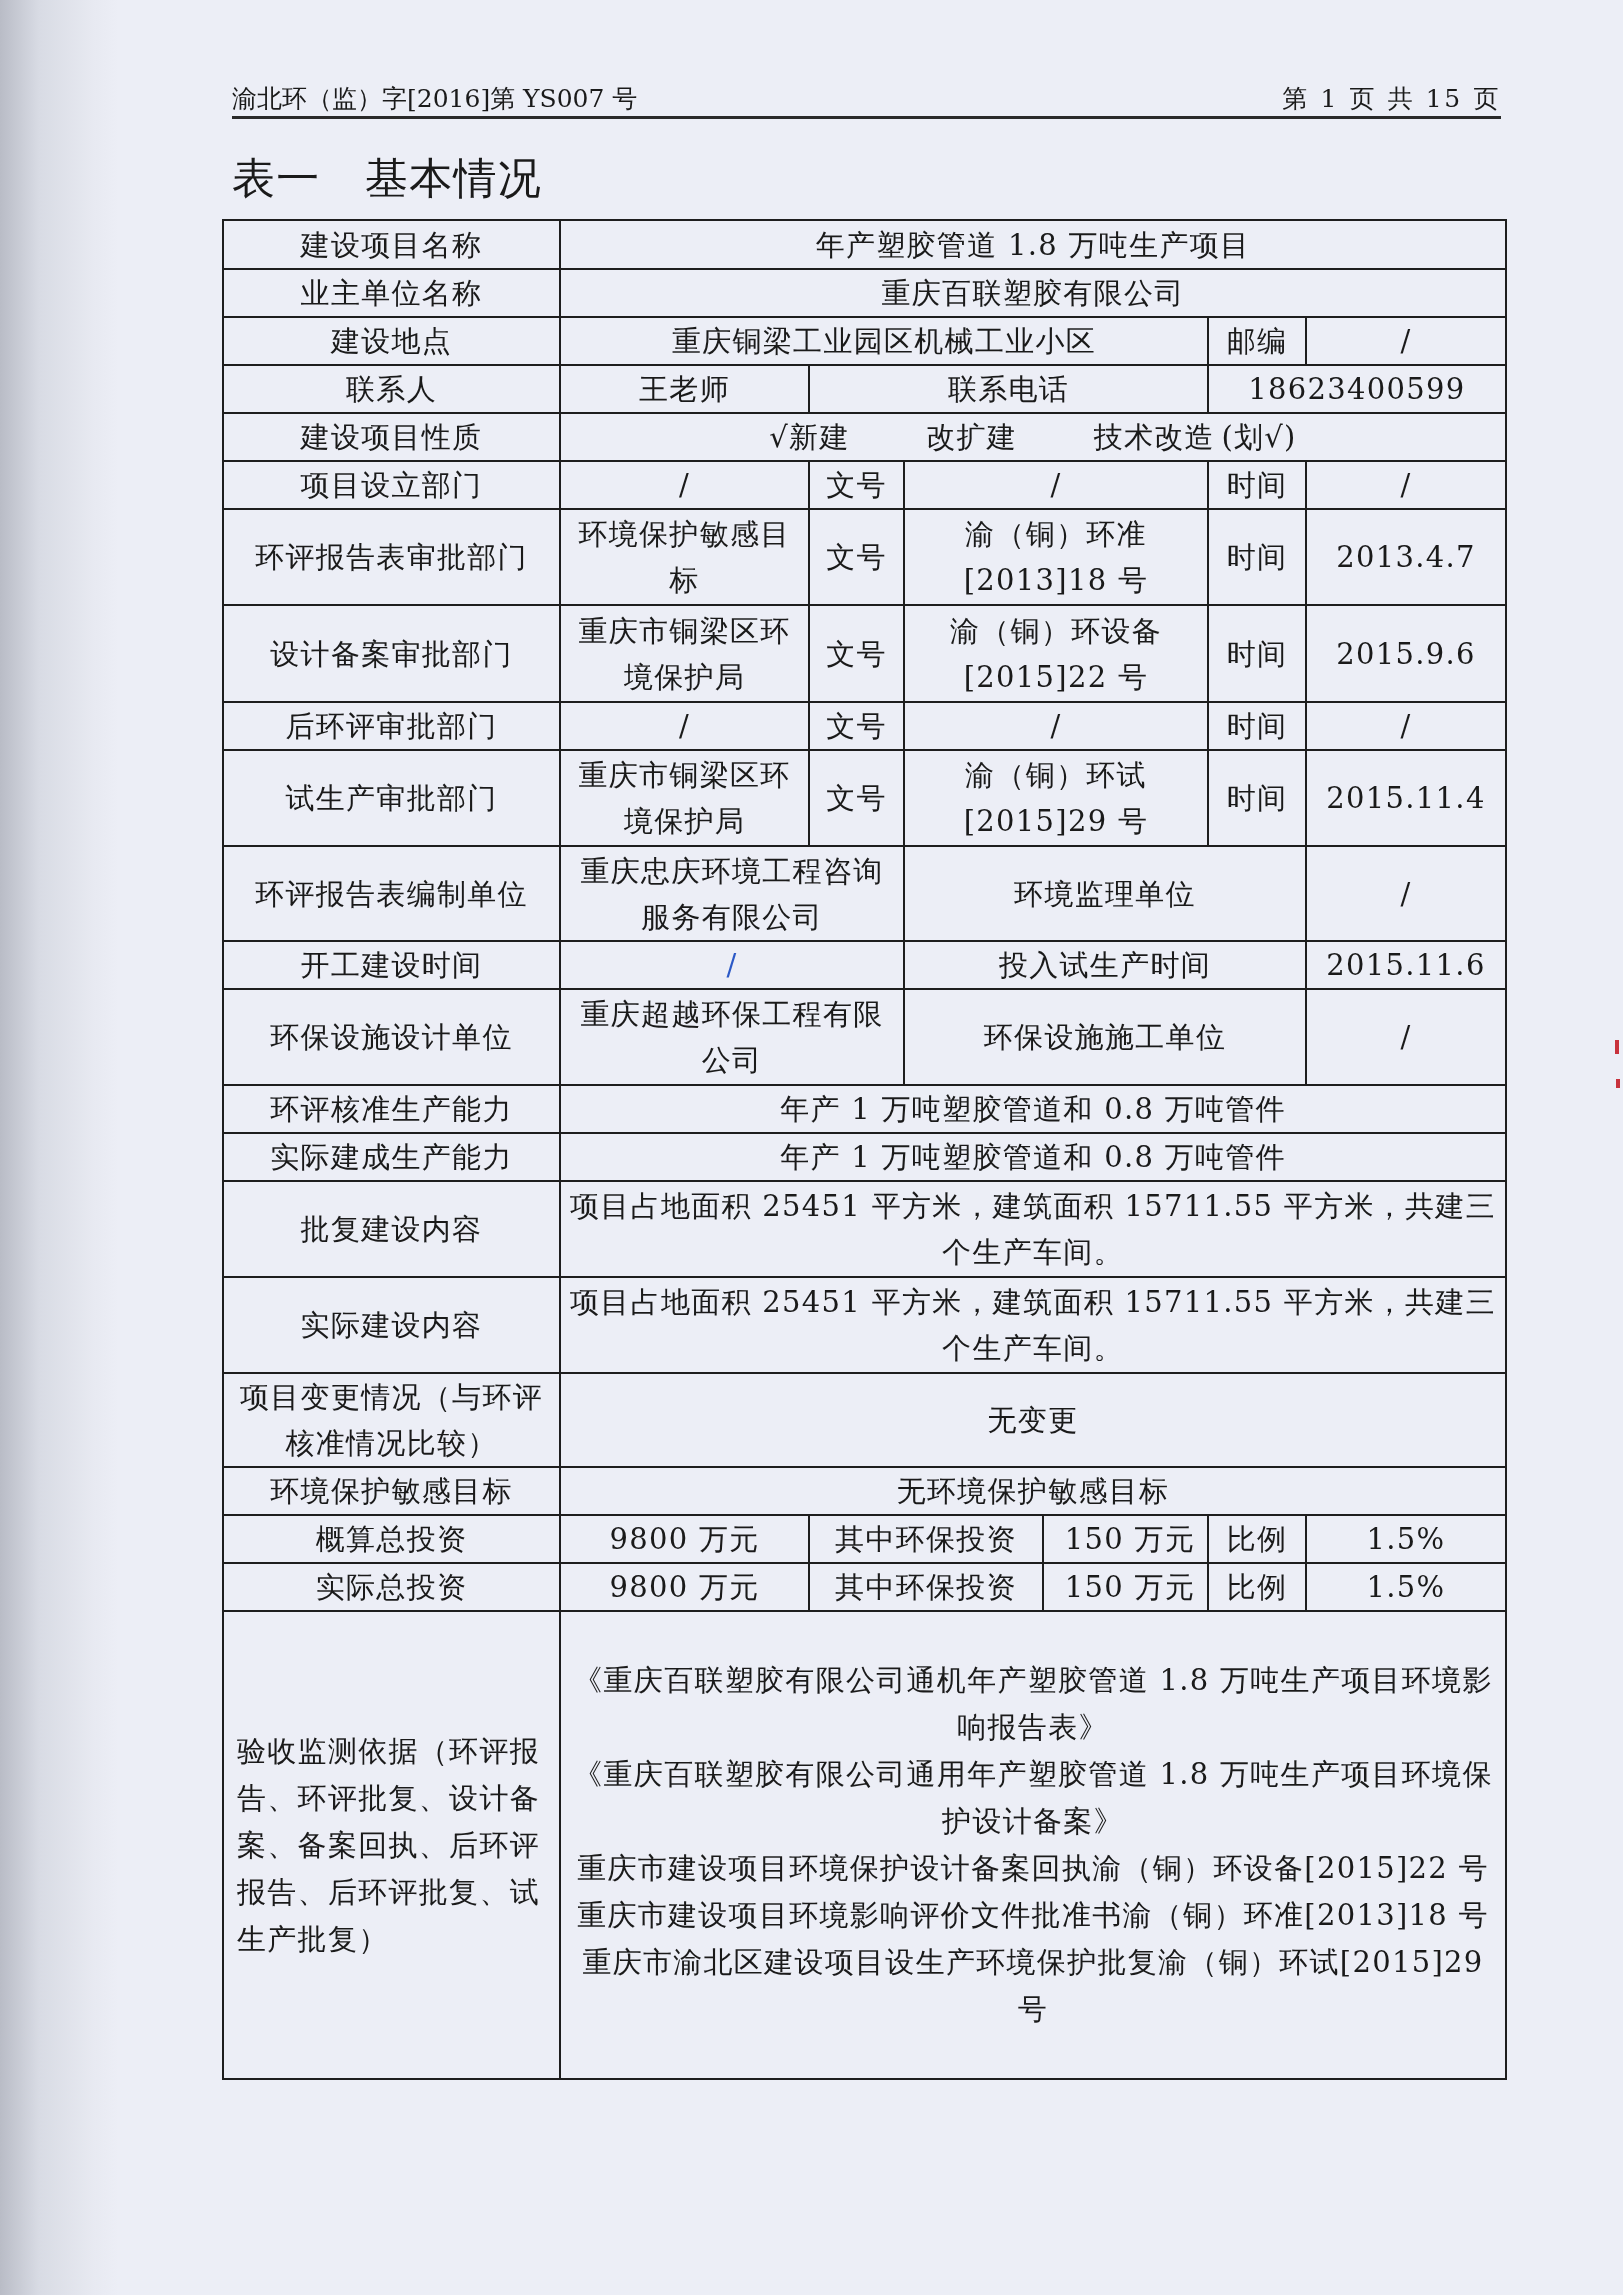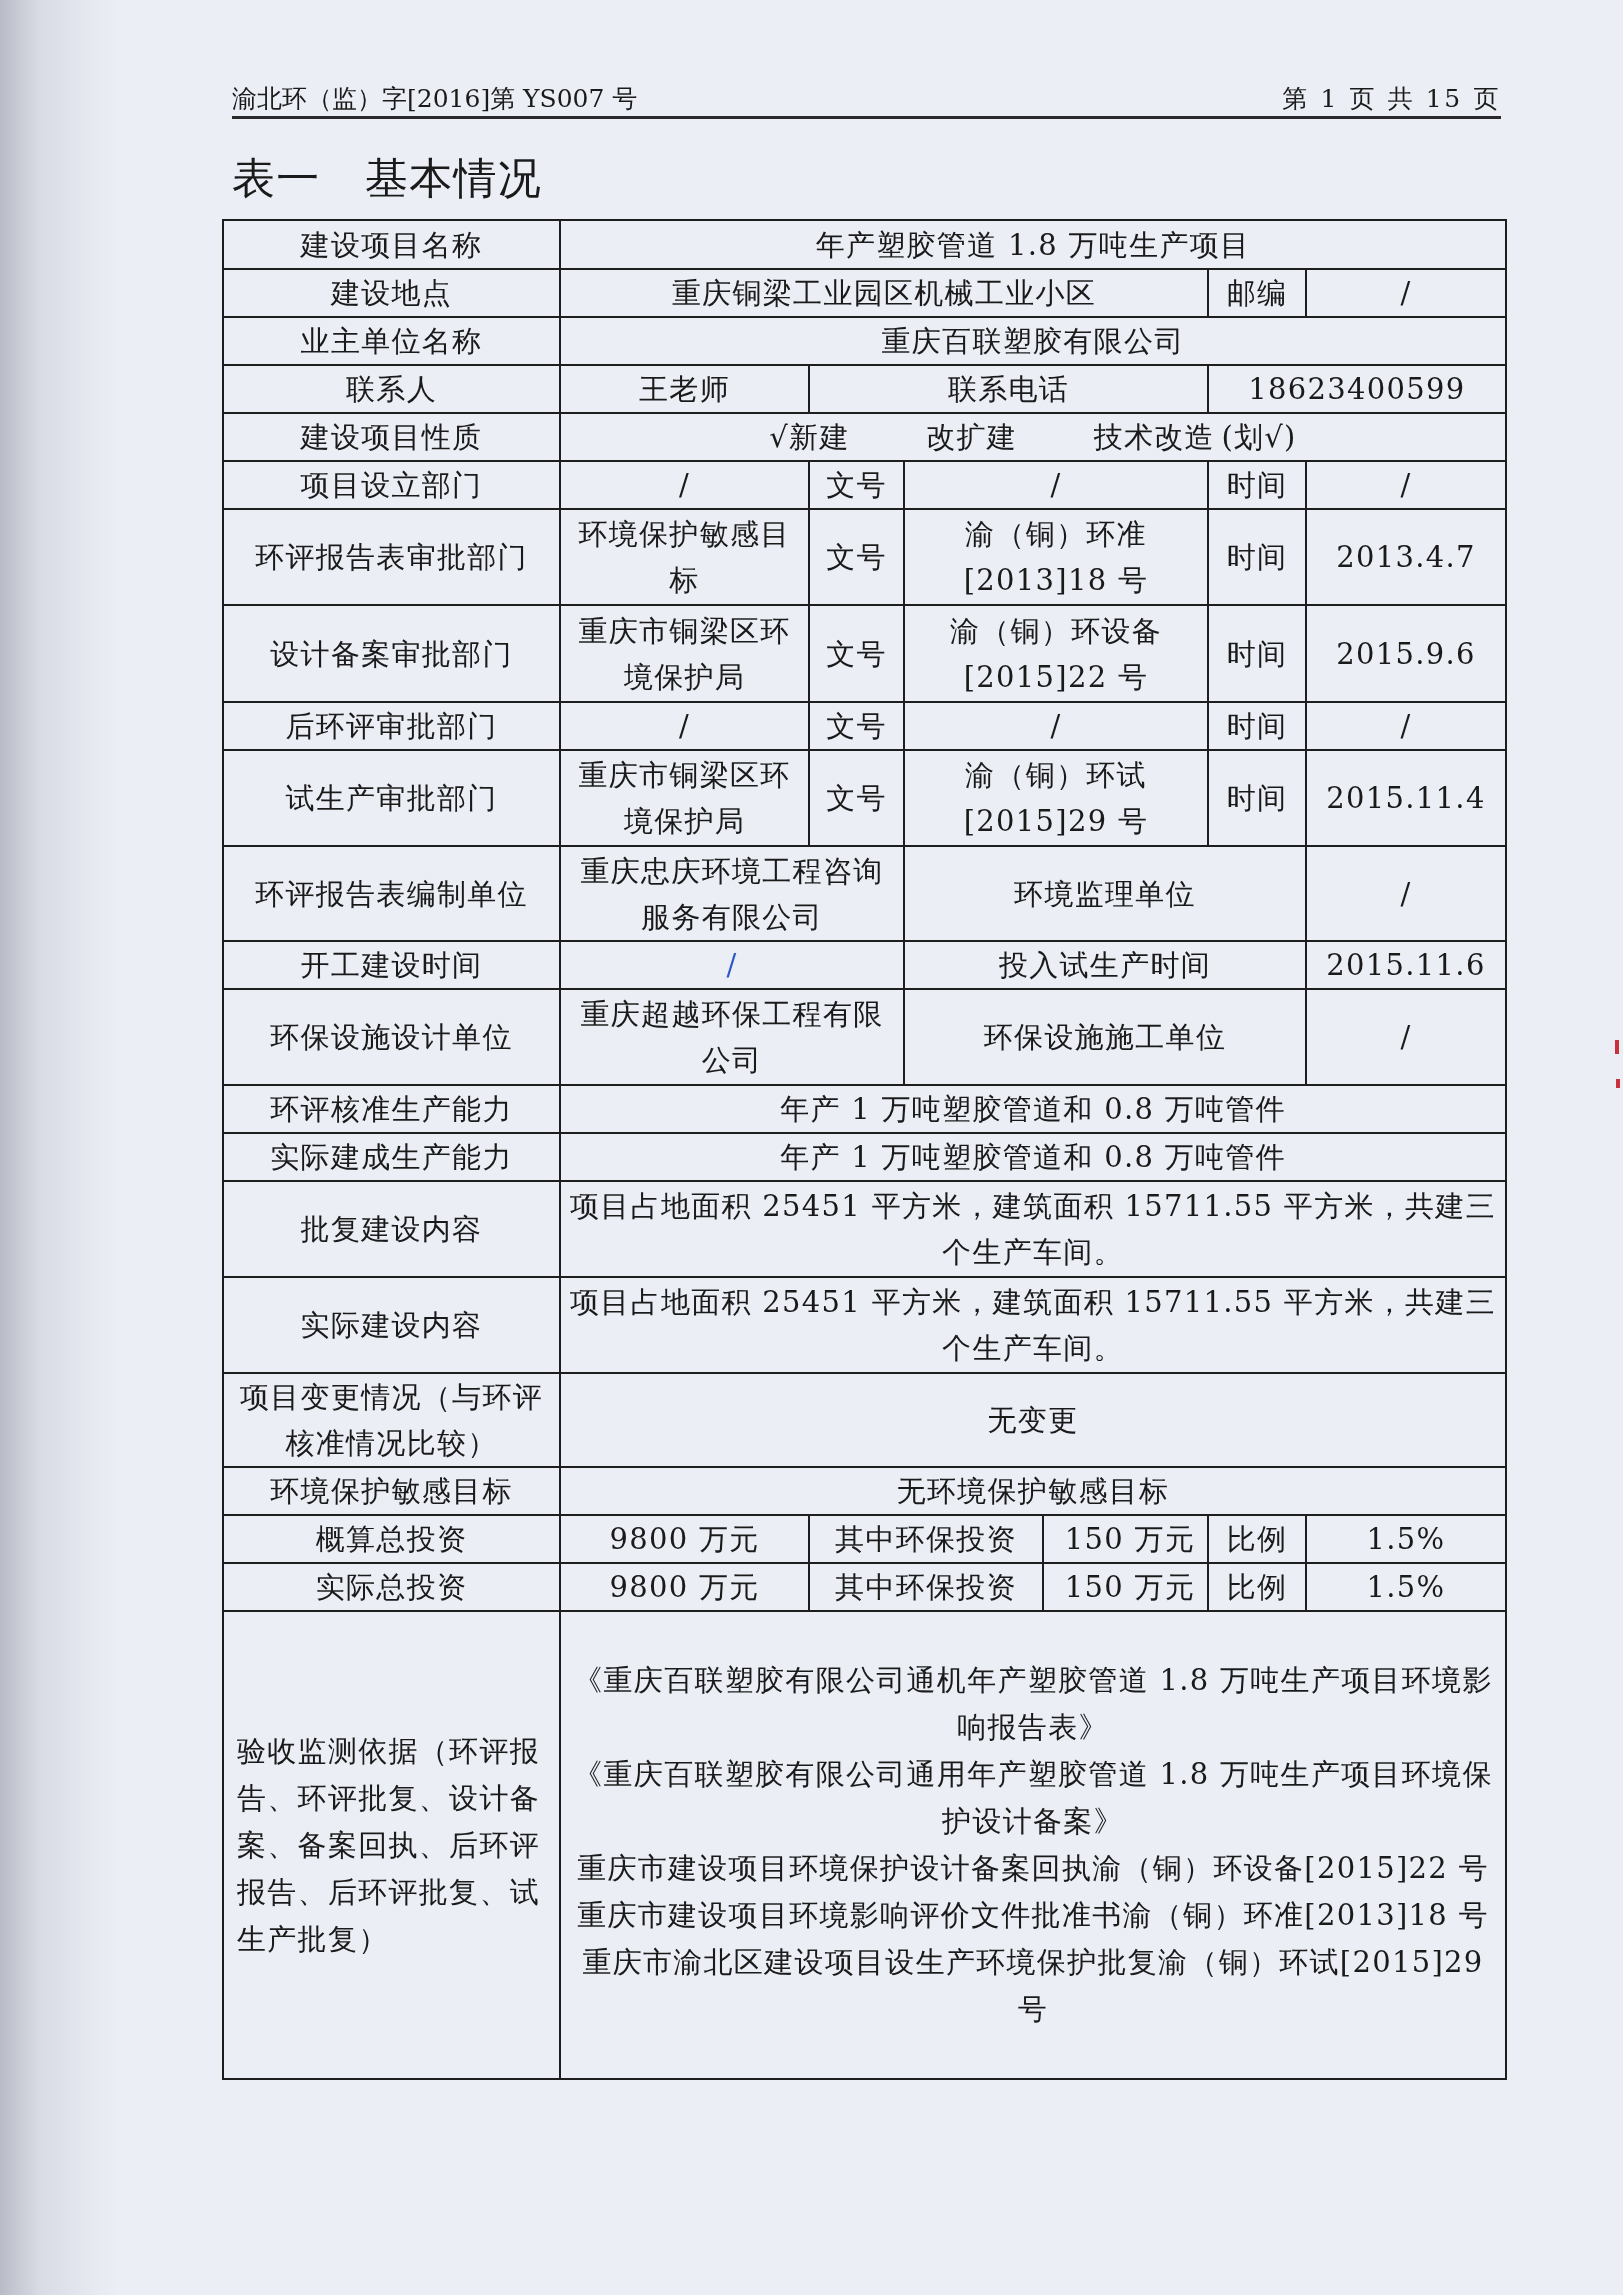--- a/index.html
+++ b/index.html
@@ -65,28 +65,28 @@
     <col style="width:98px">
     <col style="width:200px">
   </colgroup>
 
   <tbody>
       <tr style="height:49px">
     <td class="label">建设项目名称</td>
     <td colspan="5">年产塑胶管道 1.8 万吨生产项目</td>
   </tr>
   <tr style="height:48px">
+    <td class="label">业主单位名称</td>
+    <td colspan="5">重庆百联塑胶有限公司</td>
+  </tr>
+  <tr style="height:48px">
     <td class="label">建设地点</td>
     <td colspan="3">重庆铜梁工业园区机械工业小区</td>
     <td>邮编</td>
     <td>/</td>
-  </tr>
-  <tr style="height:48px">
-    <td class="label">业主单位名称</td>
-    <td colspan="5">重庆百联塑胶有限公司</td>
   </tr>
   <tr style="height:48px">
     <td class="label">联系人</td>
     <td>王老师</td>
     <td colspan="2">联系电话</td>
     <td colspan="2">18623400599</td>
   </tr>
   <tr style="height:48px">
     <td class="label">建设项目性质</td>
     <td colspan="5" class="nature">

